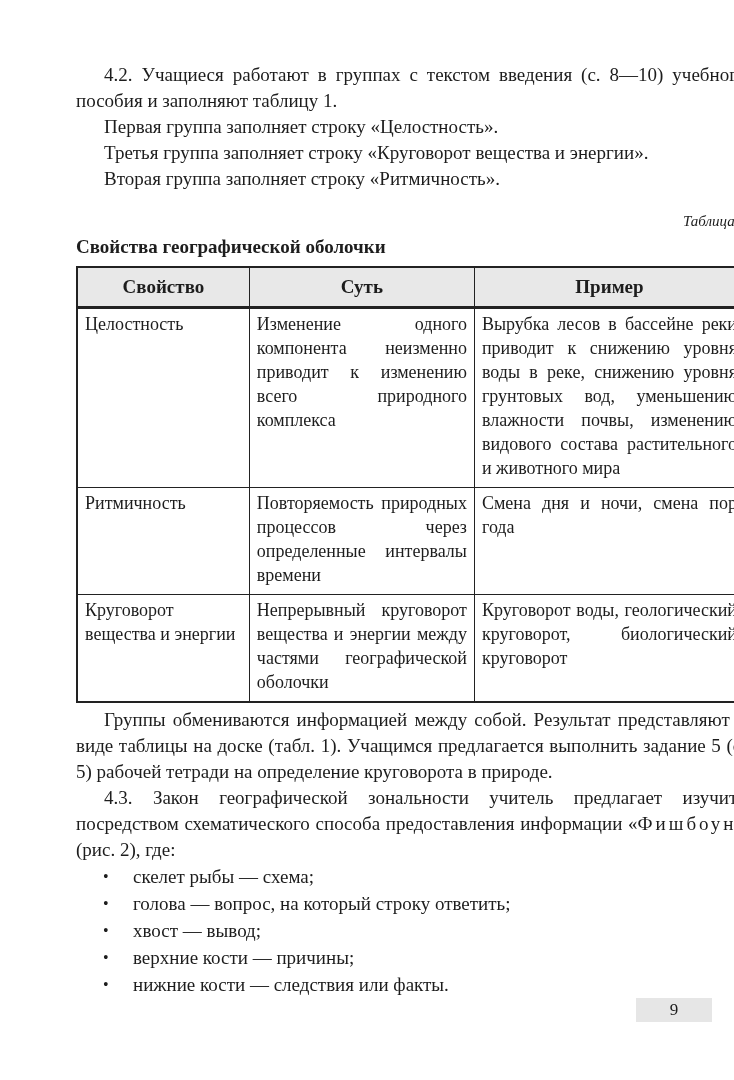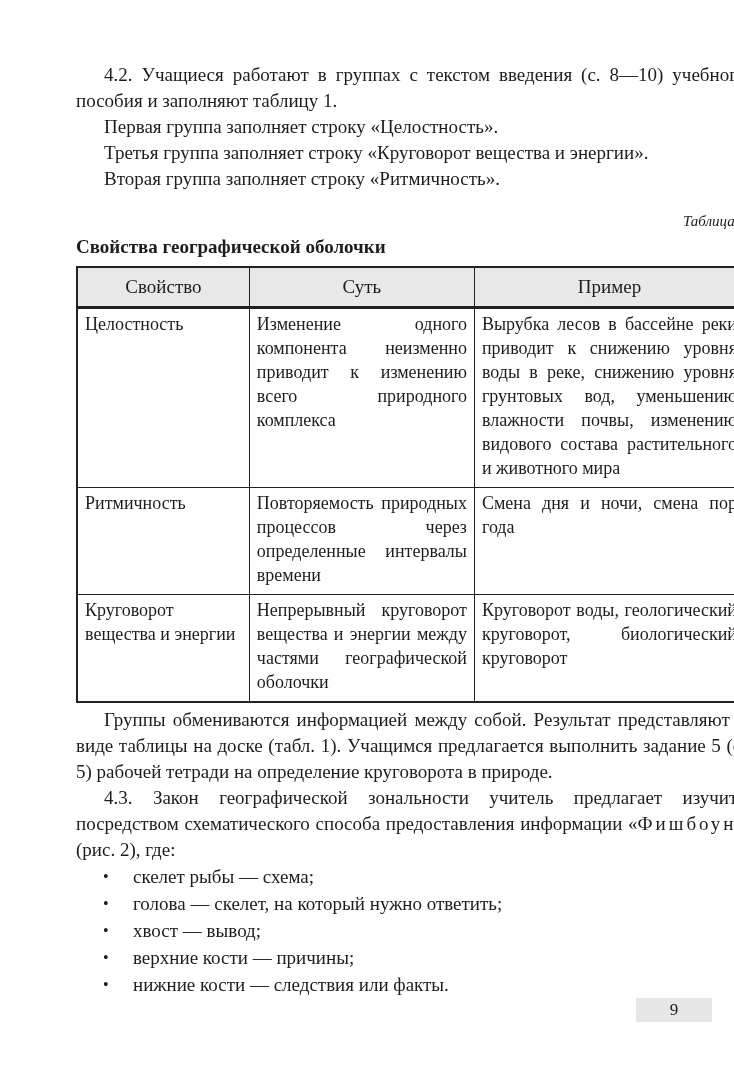--- a/index.html
+++ b/index.html
@@ -52,21 +52,21 @@
     border-collapse: collapse;
     border: 2px solid #222222;
     table-layout: fixed;
   }
   table.props-table th {
     background: #e8e8e8;
     border: 1.5px solid #222222;
     border-bottom: 3px solid #222222;
     font-size: 19px;
     line-height: 24px;
-    font-weight: normal;
+    font-weight: bold;
     text-align: center;
     padding: 7px 6px;
   }
   table.props-table td {
     border: 1.5px solid #222222;
     vertical-align: top;
     font-size: 18px;
     line-height: 24px;
     text-align: justify;
     padding: 3px 7px 7px 7px;
@@ -159,21 +159,21 @@
     <p>Группы обмениваются информацией между собой. Результат представляют в виде таблицы на доске (табл. 1). Учащимся предлагается выполнить задание 5 (с. 5) рабочей тетради на определение круговорота в природе.</p>
     <p><span>4.3. Закон географической зональности учитель предлагает изучить посредством схематического способа предоставления информации «</span><span class="spaced-term">Фишбоун</span><span>» (рис. 2), где:</span></p>
 
     <ul class="fish-list">
       <li>
         <span class="bullet">•</span>
         <span>скелет рыбы — схема;</span>
       </li>
       <li>
         <span class="bullet">•</span>
-        <span>голова — скелет, на который нужно ответить;</span>
+        <span>голова — вопрос, на который строку ответить;</span>
       </li>
       <li>
         <span class="bullet">•</span>
         <span>хвост — вывод;</span>
       </li>
       <li>
         <span class="bullet">•</span>
         <span>верхние кости — причины;</span>
       </li>
       <li>

